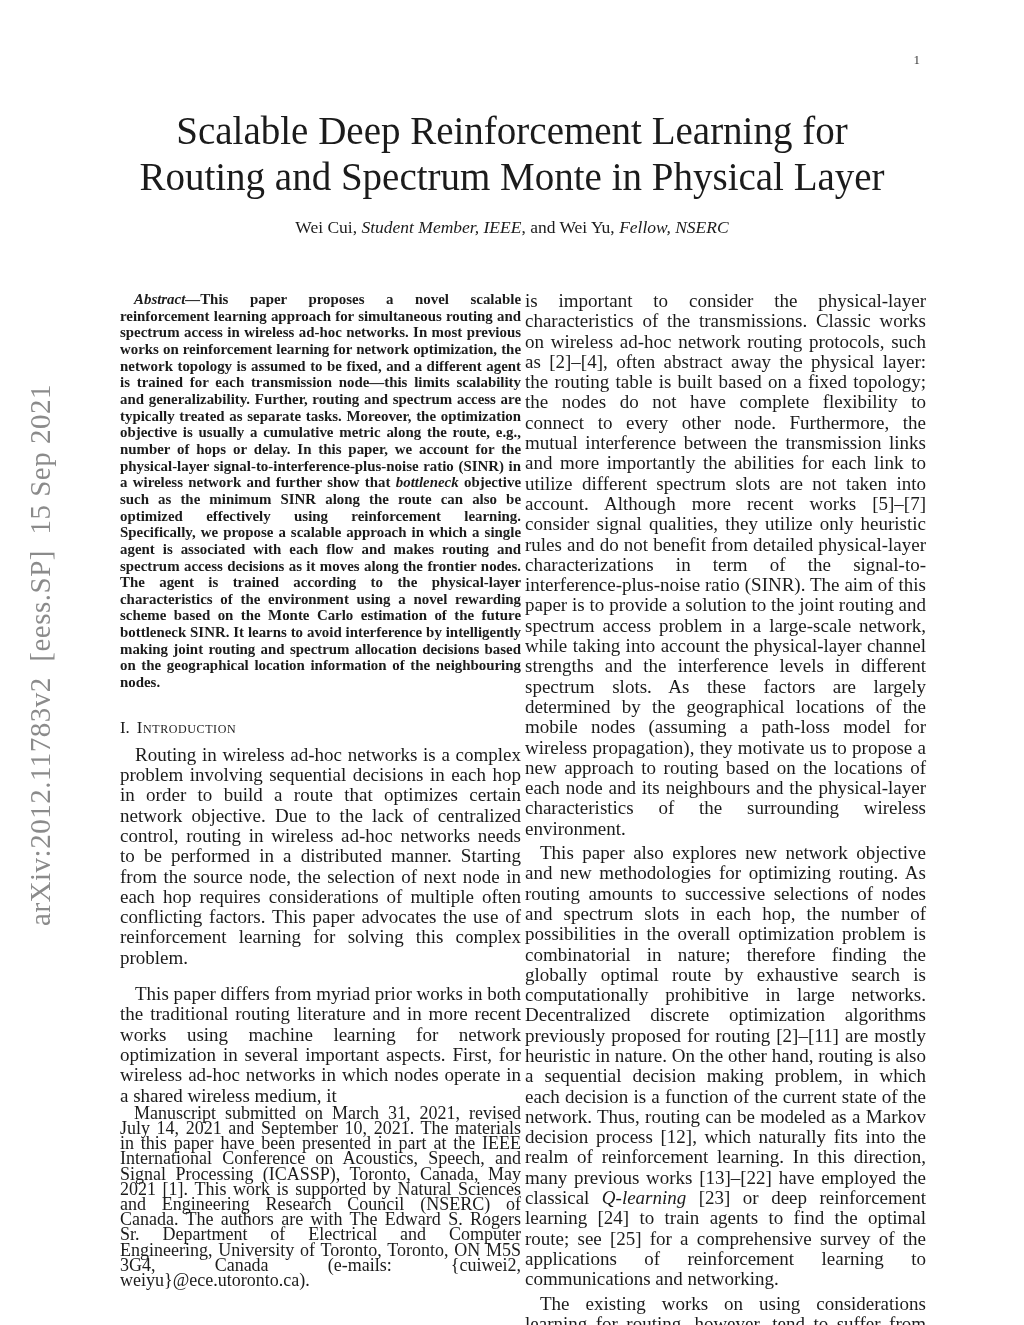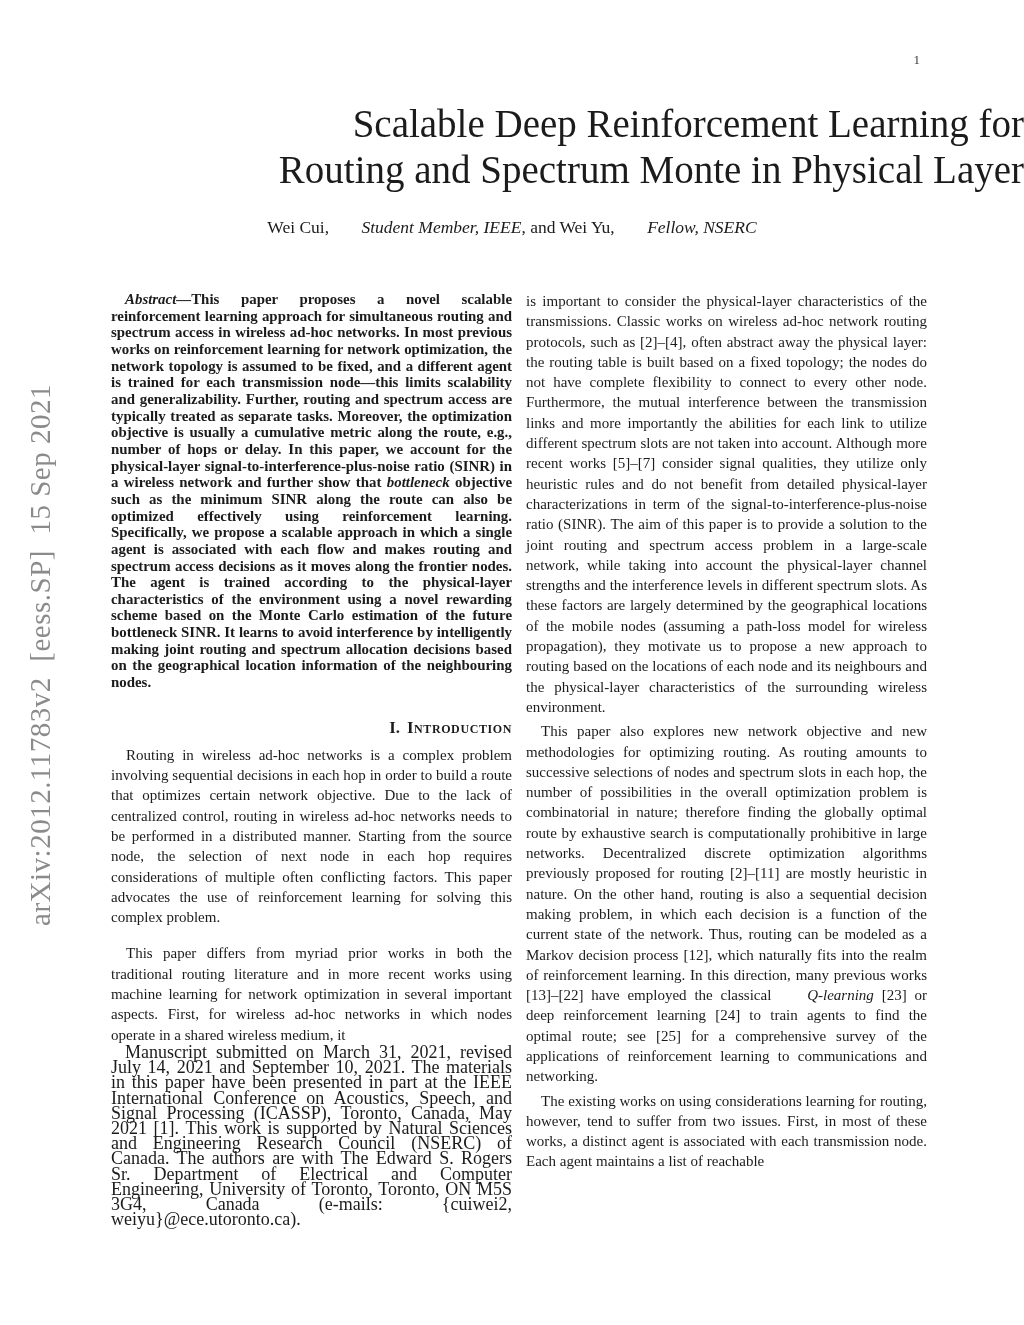--- a/index.html
+++ b/index.html
@@ -28,73 +28,73 @@
     height: 44px;
     transform: rotate(-90deg);
     text-align: center;
     font-size: 29px;
     letter-spacing: 0.5px;
     white-space: pre;
     color: #8b8b8b;
   }
   .title {
     position: absolute;
-    top: 101px;
+    top: 108px;
     left: 0;
     width: 100%;
-    text-align: right;
+    text-align: center;
     font-size: 39px;
     line-height: 46px;
     font-weight: 400;
   }
   .authors {
     position: absolute;
     top: 217px;
     left: 0;
     width: 100%;
     text-align: center;
     font-size: 17.5px;
   }
-  .it { font-style: italic; margin-left: 28px; }
+  .it { font-style: italic; }
   .bi { font-style: italic; font-weight: 700; }
   .columns {
     position: absolute;
     top: 291px;
-    left: 111px;
+    left: 120px;
     width: 816px;
     display: flex;
-    gap: 14px;
+    gap: 4px;
   }
   .col {
     width: 401px;
     height: 936px;
     text-align: justify;
     hyphens: auto;
     -webkit-hyphens: auto;
   }
   .col-left { display: flex; flex-direction: column; }
   .abstract, .index-terms {
     font-size: 14.9px;
     line-height: 16.65px;
     font-weight: 700;
     text-indent: 14px;
   }
   .index-terms { margin-top: 14px; }
   .section-heading {
     margin: 26px 0 7px 0;
-    text-align: right;
+    text-align: left;
     font-size: 16.8px;
     line-height: 21px;
-    font-weight: 700;
+    font-weight: 400;
     text-indent: 0;
   }
   .heading-num { margin-right: 7px; }
   .sc { font-variant: small-caps; letter-spacing: 0.6px; }
   .body-par {
-    font-size: 15px;
+    font-size: 19px;
     line-height: 20.3px;
     font-weight: 400;
   }
   .indent { text-indent: 15px; }
   .col-left .body-par + .body-par { margin-top: 16px; }
   .col-right .body-par + .body-par { margin-top: 4px; }
   .footnote {
     margin-top: auto;
     font-size: 18px;
     line-height: 15.2px;

